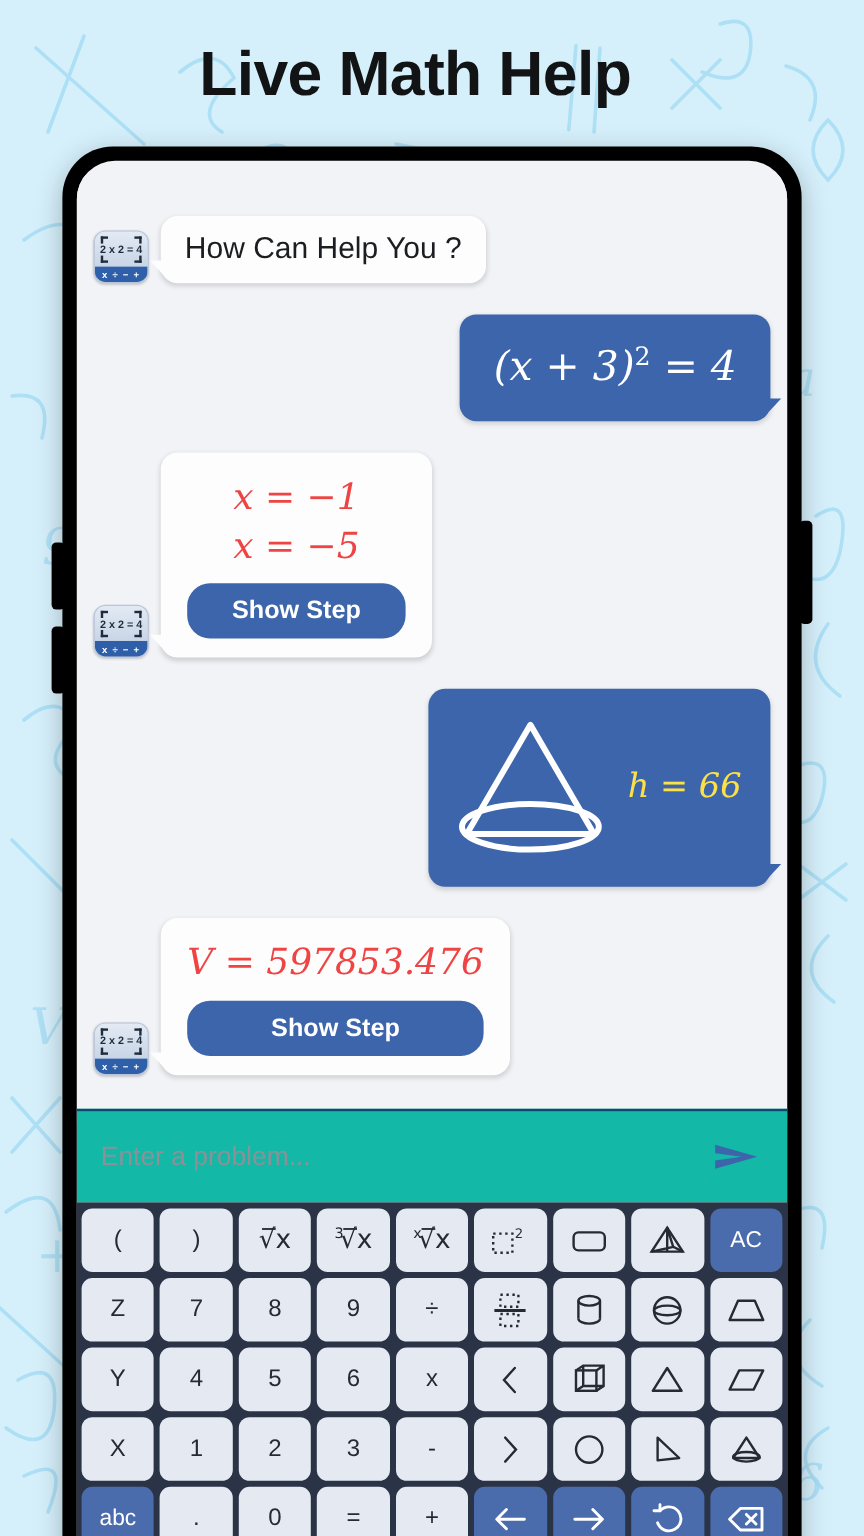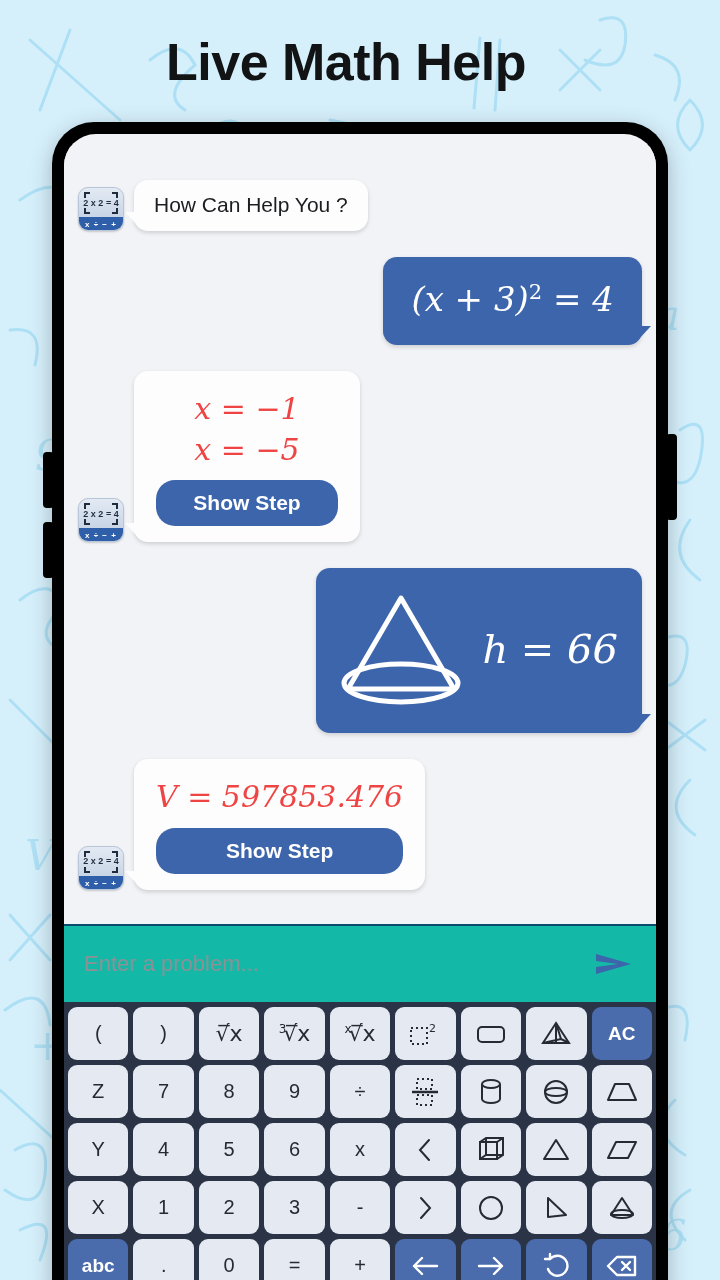--- a/index.html
+++ b/index.html
@@ -131,21 +131,21 @@
   .bubble.user:after {
     content: "";
     position: absolute;
     right: -9px; bottom: 6px;
     border-style: solid;
     border-width: 13px 12px 0 0;
     border-color: #3c65ab transparent transparent transparent;
   }
   .greeting {
     padding: 13px 20px 14px 20px;
-    font-size: 21px;
+    font-size: 25px;
     color: #1b1d20;
     font-weight: normal;
   }
   .math {
     font-family: "DejaVu Serif", serif;
     font-style: italic;
   }
   .eq-user {
     padding: 22px 28px 26px 28px;
     font-size: 34px;
@@ -177,22 +177,22 @@
   }
   .cone-bubble {
     padding: 18px 24px 22px 20px;
     display: flex;
     align-items: center;
     gap: 16px;
   }
   .cone-vals {
     font-family: "DejaVu Serif", serif;
     font-style: italic;
-    font-size: 40px;
-    color: #ffffff;
+    font-size: 28px;
+    color: #fde047;
     line-height: 1.5;
     white-space: nowrap;
   }
 
   
   .input-bar {
     position: absolute;
     left: 0; right: 0;
     top: 790px;
     height: 78px;
@@ -243,21 +243,21 @@
     font-size: 20px;
     color: #262b33;
     cursor: pointer;
     border: none;
     font-family: "Liberation Sans", sans-serif;
     user-select: none;
   }
   .key.accent {
     background: #4a6cad;
     color: #fff;
-    font-weight: bold;
+    font-weight: normal;
     font-size: 19px;
   }
   .key svg { display: block; }
   .key .radsym { font-family: "DejaVu Sans", sans-serif; font-size: 22px; }
   .key .rad-idx { font-size: 12px; vertical-align: super; margin-right: -3px; }
 </style>
 </head>
 <body>
 
 <svg id="bg-doodles" viewBox="0 0 720 1280" xmlns="http://www.w3.org/2000/svg" aria-hidden="true">

